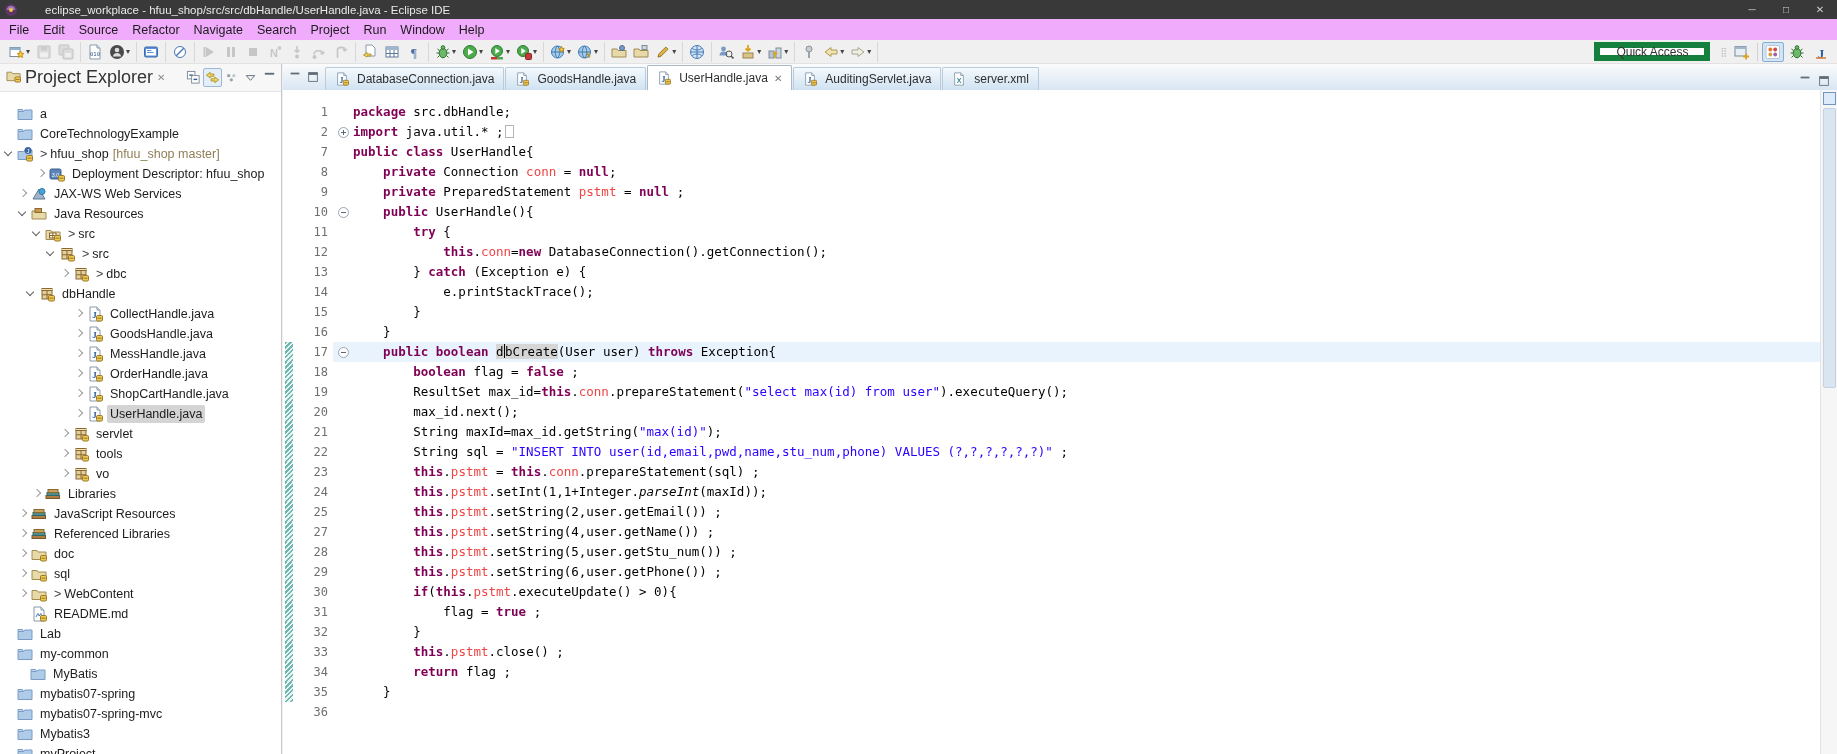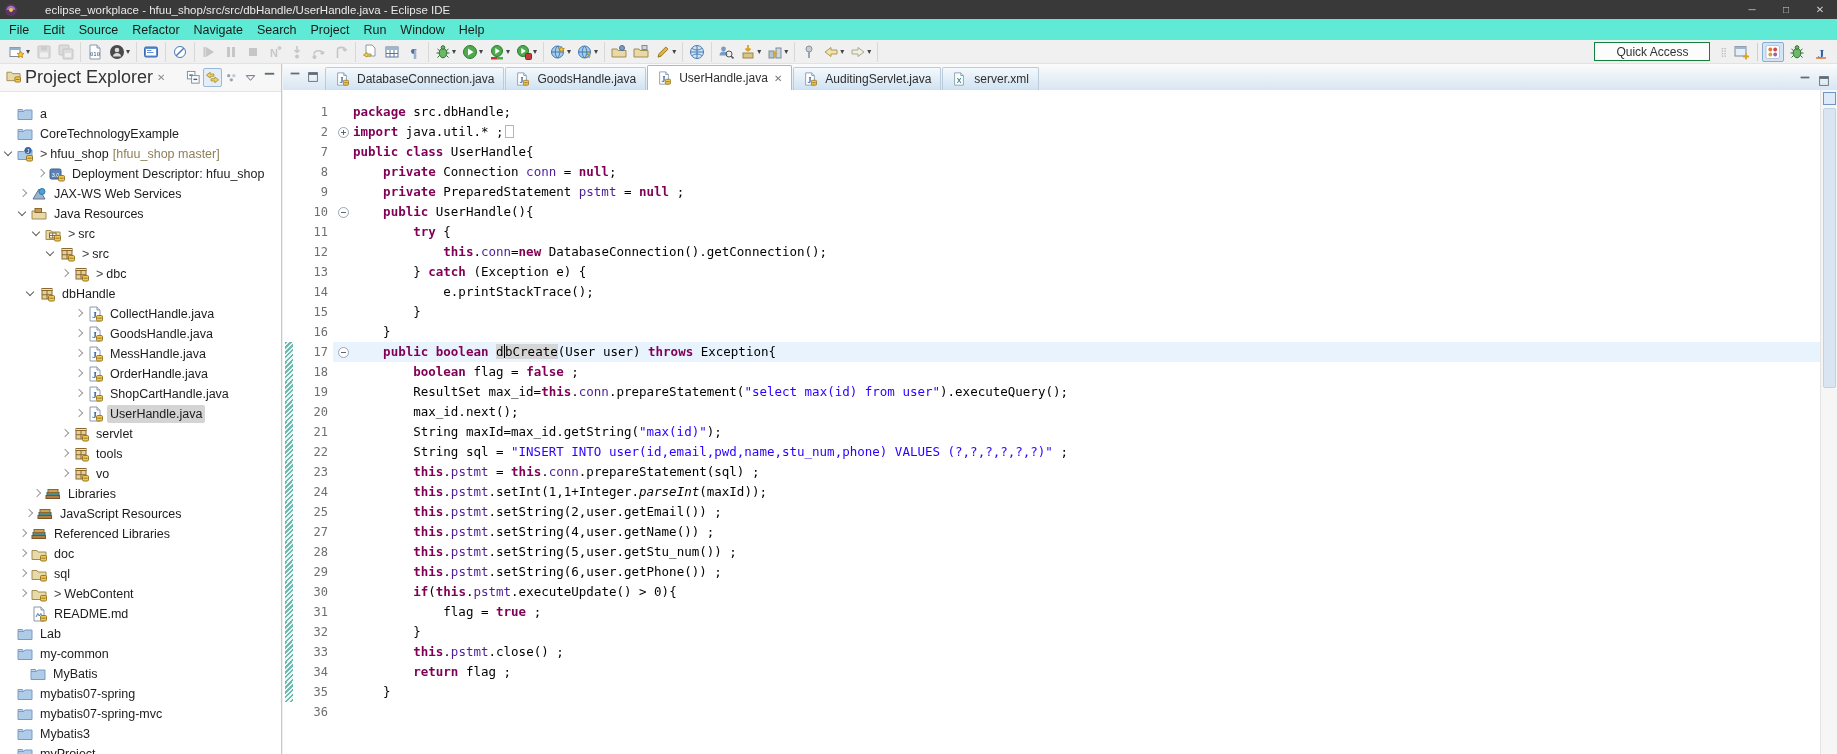--- a/index.html
+++ b/index.html
@@ -7,32 +7,32 @@
   body { font-family:"Liberation Sans", sans-serif; background:#f0f0f0; position:relative; }
 
   
   .titlebar { position:absolute; left:0; top:0; width:1837px; height:19px; background:#393939; display:flex; align-items:center;gap:22px; }
   .titlebar .app-icon { width:14px; height:14px; margin:0 5px 0 4px; flex:0 0 auto; }
   .titlebar .title { color:#e9e9e9; font-size:11.5px; white-space:nowrap; }
   .win-controls { margin-left:auto; display:flex; height:100%; }
   .win-btn { width:34px; height:100%; display:flex; align-items:center; justify-content:center; color:#cfcfcf; font-size:10px; }
 
   
-  .menubar { position:absolute; left:0; top:19px; width:1837px; height:21px; background:#5eead4; display:flex; align-items:center; padding-left:2px; }
+  .menubar { position:absolute; left:0; top:19px; width:1837px; height:21px; background:#f0abfc; display:flex; align-items:center; padding-left:2px; }
   .menu-item { padding:2px 7px; font-size:12.5px; color:#1b1b1b; }
 
   
   .toolbar { position:absolute; left:0; top:40px; width:1837px; height:24px; background:#f0f0f0; display:flex; align-items:center; padding-left:3px; border-bottom:1px solid #e2e2e2; }
   .tb-group { display:flex; align-items:center; padding:0 3px; border-right:1px solid #d8d8d8; height:20px; }
   .tb-btn { display:flex; align-items:center; padding:1px 2px; margin:0 1px; border-radius:2px; }
   .tb-btn svg { width:16px; height:16px; }
   .tb-btn .dd { font-size:8px; color:#444; margin-left:1px; }
   .tb-btn.disabled svg { opacity:.55; filter:grayscale(1); }
   .tb-spacer { flex:1; }
-  .quick-access { width:116px; height:19px; border:1px solid #15803d; background:#fcfcfc; color:#333; font-size:12px; display:flex; align-items:center; justify-content:center; margin-right:6px; }
+  .quick-access { width:116px; height:19px; border:6px solid #15803d; background:#fcfcfc; color:#333; font-size:12px; display:flex; align-items:center; justify-content:center; margin-right:6px; }
   .persp-bar { display:flex; align-items:center; margin-right:4px; }
   .persp-handle { color:#b5b5b5; font-size:9px; margin:0 4px; letter-spacing:-1px; }
   .persp-btn { display:flex; align-items:center; padding:1px 2px; margin:0 1px; border:1px solid transparent; border-radius:2px; }
   .persp-btn.selected { background:#d2e4f5; border-color:#7fa7c8ff; border:1px solid #86aed0; }
   .persp-sep { width:1px; height:18px; background:#d0d0d0; margin:0 3px; }
 
   
   .workbench { position:absolute; left:0; top:64px; width:1837px; height:690px; }
 
   
@@ -79,21 +79,21 @@
       background:repeating-linear-gradient(135deg,#6db9af 0 1.5px,#eaf5f3 1.5px 3.5px); }
   .num { width:36px; flex:0 0 36px; text-align:right; padding-right:5px; color:#6f6f6f; font-size:12px; }
   .foldcol { width:20px; flex:0 0 20px; display:flex; align-items:center; justify-content:center; }
   .foldmark { width:11px; height:11px; border:1px solid #9aa7b2; border-radius:50%; background:#fff; position:relative; }
   .foldmark::before { content:""; position:absolute; left:2px; top:4.5px; width:5px; height:1.2px; background:#5a6670; }
   .foldmark.plus::after { content:""; position:absolute; left:4.5px; top:2px; width:1.2px; height:5px; background:#5a6670; }
   .txt { white-space:pre; color:#000; }
   .cl.cur .foldcol, .cl.cur .txt { background:#e9f3fe; }
   .cl.cur .txt { flex:1; }
   .tk-k { color:#7f0055; font-weight:bold; }
-  .tk-f { color:#4c1d95; }
+  .tk-f { color:#ef4444; }
   .tk-s { color:#2a00ff; }
   .tk-i { font-style:italic; }
   .tk-o { background:#d6d6d6; }
   .caret { display:inline-block; width:1.5px; height:14px; background:#000; vertical-align:-2px; }
   .foldbox { display:inline-block; width:9px; height:13px; border:1px solid #b5b5b5; vertical-align:-2px; margin-left:1px; background:#fff; }
 
   
   .scrollstrip { position:absolute; right:0; top:26px; width:17px; height:664px; background:#f6f6f6; border-left:1px solid #e3e3e3; }
   .ov-btn { position:absolute; left:2px; top:2px; width:13px; height:13px; border:1px solid #7096bf; background:#dceafa; }
   .sc-thumb { position:absolute; left:2px; top:18px; width:13px; height:280px; background:#d9e5f1; border:1px solid #c2d2e2; border-radius:2px; }
@@ -705,21 +705,21 @@
           <span class="chev r"></span>
           <span class="tree-icon"><svg viewBox="0 0 16 16" width="16" height="16" xmlns="http://www.w3.org/2000/svg" fill="none" stroke-width="1">
               <rect x="1" y="9.5" width="13.5" height="3" fill="#b07c46" stroke="#7c5426"></rect>
               <rect x="2" y="6.5" width="12" height="3" fill="#4f8d8d" stroke="#2f6b6b"></rect>
               <rect x="3" y="3.5" width="10" height="3" fill="#c8a25c" stroke="#8a682e"></rect>
             </svg></span>
           <span class="tree-label-wrap">
             <span>Libraries</span>
           </span>
         </div>
-        <div class="tree-row" style="padding-left: 24px; text-align: right;">
+        <div class="tree-row" style="padding-left: 18px; text-align: right;">
           <span class="chev r"></span>
           <span class="tree-icon"><svg viewBox="0 0 16 16" width="16" height="16" xmlns="http://www.w3.org/2000/svg" fill="none" stroke-width="1">
               <rect x="1" y="9.5" width="13.5" height="3" fill="#b07c46" stroke="#7c5426"></rect>
               <rect x="2" y="6.5" width="12" height="3" fill="#4f8d8d" stroke="#2f6b6b"></rect>
               <rect x="3" y="3.5" width="10" height="3" fill="#c8a25c" stroke="#8a682e"></rect>
             </svg></span>
           <span class="tree-label-wrap">
             <span>JavaScript Resources</span>
           </span>
         </div>

